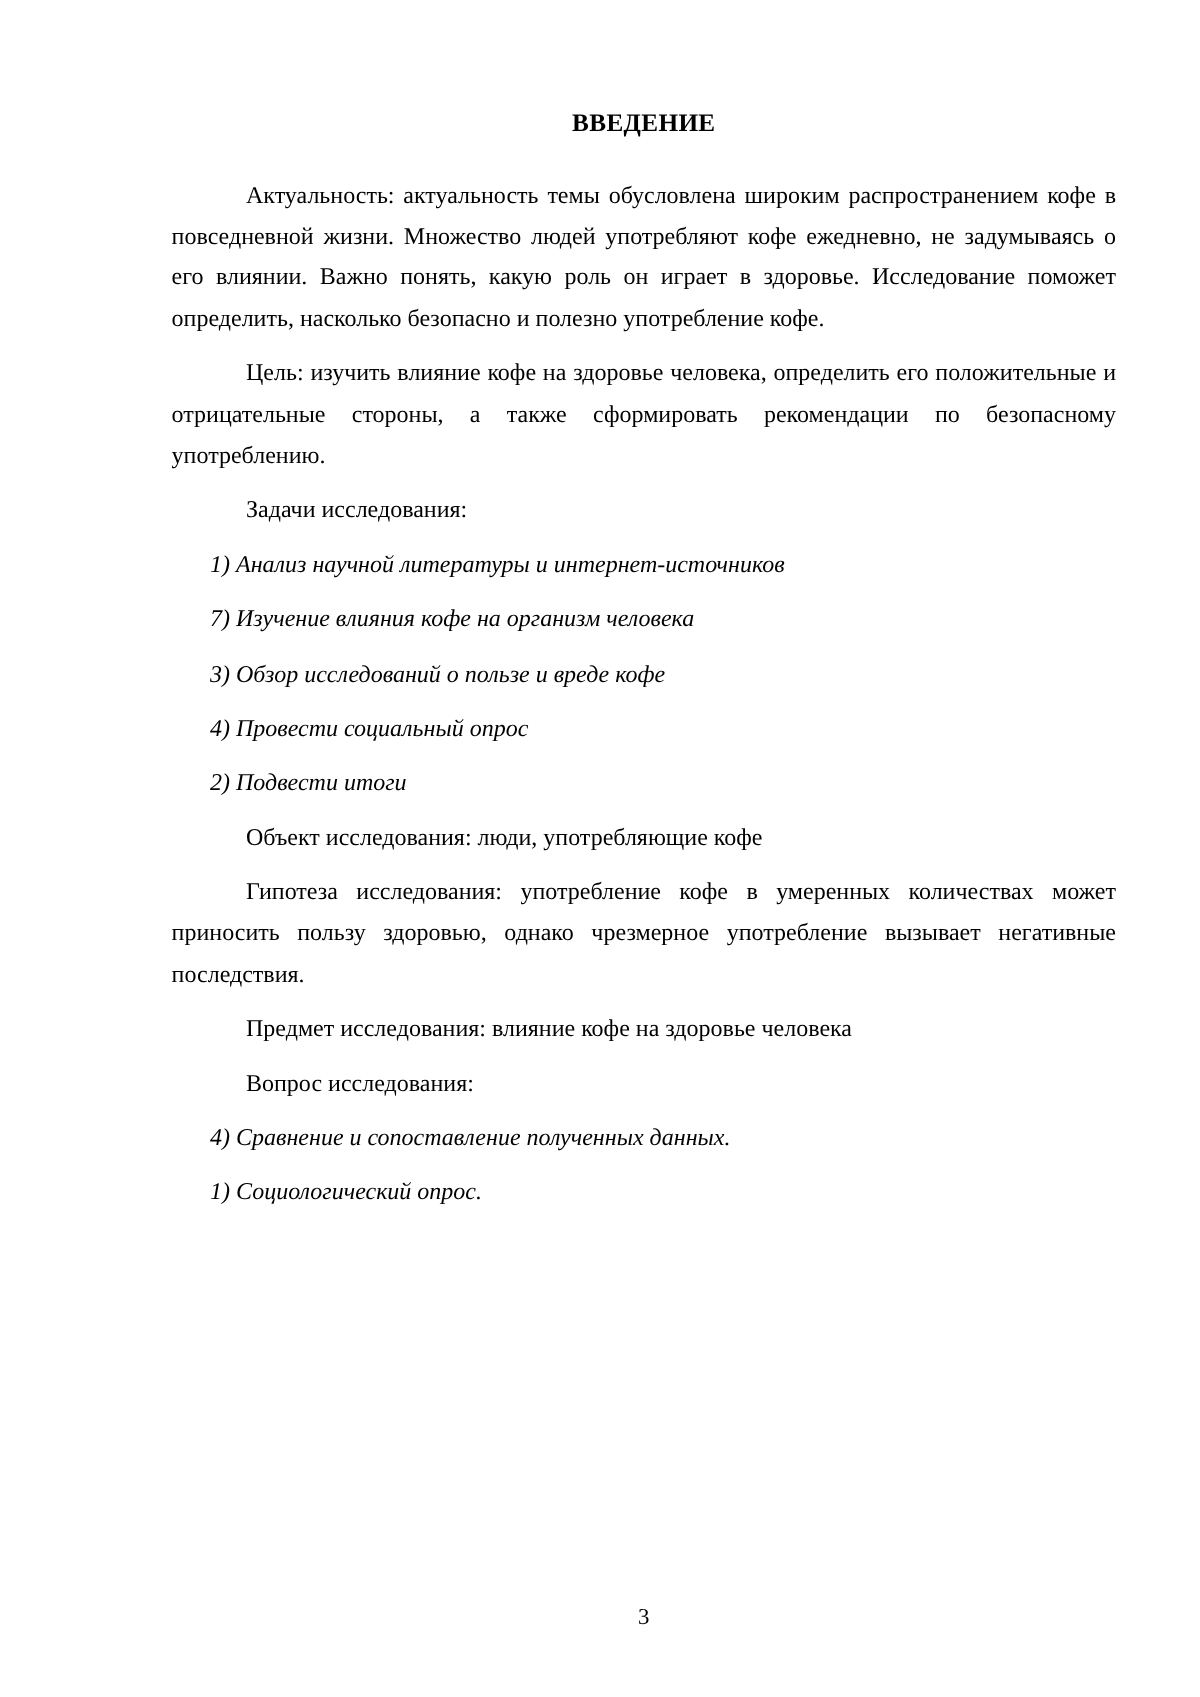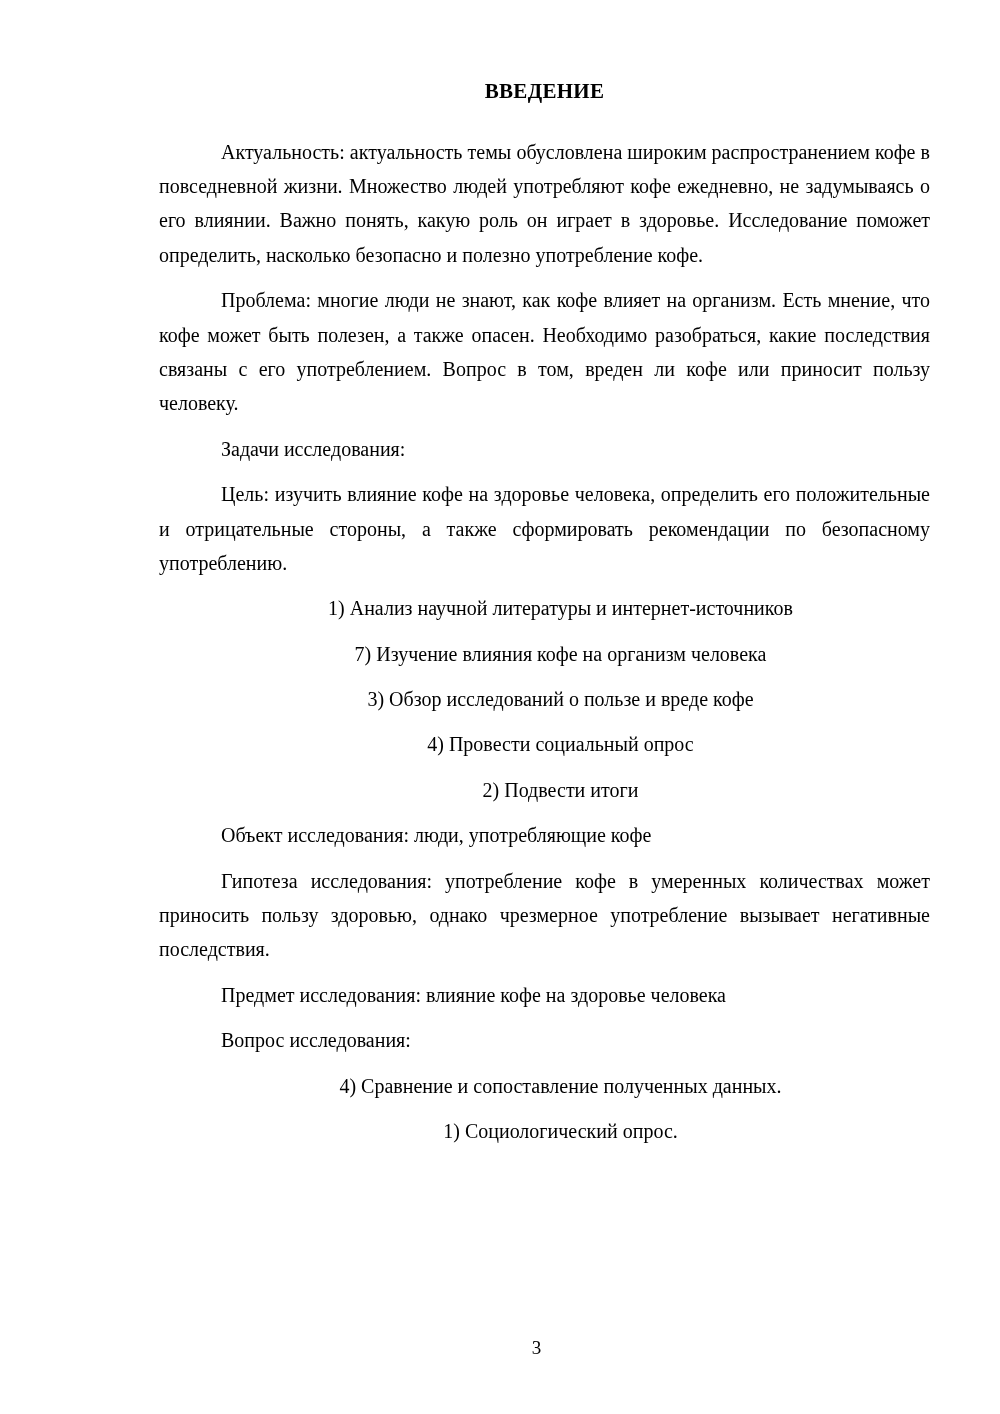--- a/index.html
+++ b/index.html
@@ -10,24 +10,23 @@
     width: 1000px;
     height: 1414px;
     background: #ffffff;
     color: #000000;
     font-family: "Liberation Serif", "DejaVu Serif", serif;
     position: relative;
     overflow: hidden;
   }
   .content {
     position: absolute;
-    top: 75px;
+    top: 86px;
     left: 143px;
     right: 70px;
-    margin-left: 16px;
   }
   .doc-title {
     text-align: center;
     font-size: 21px;
     font-weight: bold;
     margin: 0 0 26px 0;
     line-height: 1.6;
     letter-spacing: 0.3px;
   }
   .para {
@@ -39,45 +38,45 @@
     font-family: Liberation Serif, serif;
   }
   .list {
     margin: 0;
   }
   .list-item {
     font-size: 20px;
     line-height: 1.72;
     padding-left: 32px;
     margin: 0 0 11px 0;
-    text-align: center;
+    text-align: left;
+    font-style: italic;
   }
   .page-number {
     position: absolute;
     bottom: 55px;
     left: 143px;
     right: 70px;
     text-align: center;
     font-size: 19px;
   }
 </style>
 </head>
 <body>
 
 <div class="content">
 
   <h1 class="doc-title">ВВЕДЕНИЕ</h1>
 
   <p class="para">Актуальность: актуальность темы обусловлена широким распространением кофе в повседневной жизни. Множество людей употребляют кофе ежедневно, не задумываясь о его влиянии. Важно понять, какую роль он играет в здоровье. Исследование поможет определить, насколько безопасно и полезно употребление кофе.</p>
 
-  <p class="para">Проблема: многие люди не знают, как кофе влияет на организм. Есть мнение, что кофе может быть полезен, а также опасен. Необходимо разобраться, какие последствия связаны с его употреблением. Вопрос в том, вреден ли кофе или приносит пользу человеку.</p>
+
+  <p class="para">Цель: изучить влияние кофе на здоровье человека, определить его положительные и отрицательные стороны, а также сформировать рекомендации по безопасному употреблению.</p>
 
   <p class="para">Задачи исследования:</p>
-
-  <p class="para">Цель: изучить влияние кофе на здоровье человека, определить его положительные и отрицательные стороны, а также сформировать рекомендации по безопасному употреблению.</p>
 
   <div class="list">
     <p class="list-item">1) Анализ научной литературы и интернет-источников</p>
     <p class="list-item">7) Изучение влияния кофе на организм человека</p>
     <p class="list-item">3) Обзор исследований о пользе и вреде кофе</p>
     <p class="list-item">4) Провести социальный опрос</p>
     <p class="list-item">2) Подвести итоги</p>
   </div>
 
   <p class="para">Объект исследования: люди, употребляющие кофе</p>

